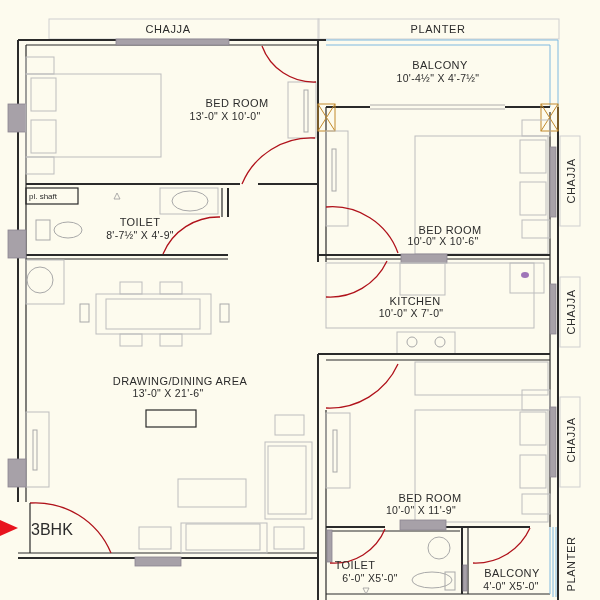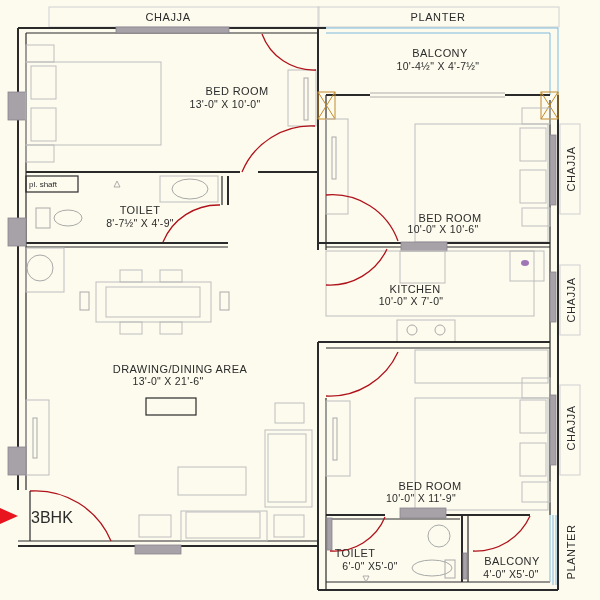--- a/index.html
+++ b/index.html
@@ -1,17 +1,17 @@
 <!DOCTYPE html>
 <html><head>
 <meta charset="utf-8">
 <style>
   html, body { margin:0; padding:0; }
   body { width:600px; height:600px; background:#fdfbee; overflow:hidden; }
-  .plan { position:absolute; left:0; top:0; width:600px; height:429px; }
+  .plan { position:absolute; left:0; top:12px; width:600px; height:429px; }
   svg text { font-family: "Liberation Sans", sans-serif; fill:#2b2b2b; }
   .lbl { font-size:11px; letter-spacing:0.4px; }
   .dim { font-size:10.5px; letter-spacing:0.3px; }
   .tag { font-size:11px; letter-spacing:0.6px; }
   .wall { stroke:#2a2a2a; fill:none; stroke-width:2; }
   .wall2 { stroke:#2a2a2a; fill:none; stroke-width:1.2; }
   .furn { stroke:#bdbdbd; fill:none; stroke-width:1; }
   .furn2 { stroke:#a9a9a9; fill:none; stroke-width:1; }
   .door { stroke:#b0121b; fill:none; stroke-width:1.3; }
   .win { fill:#a7a1a8; stroke:#8b8490; stroke-width:0.8; }

